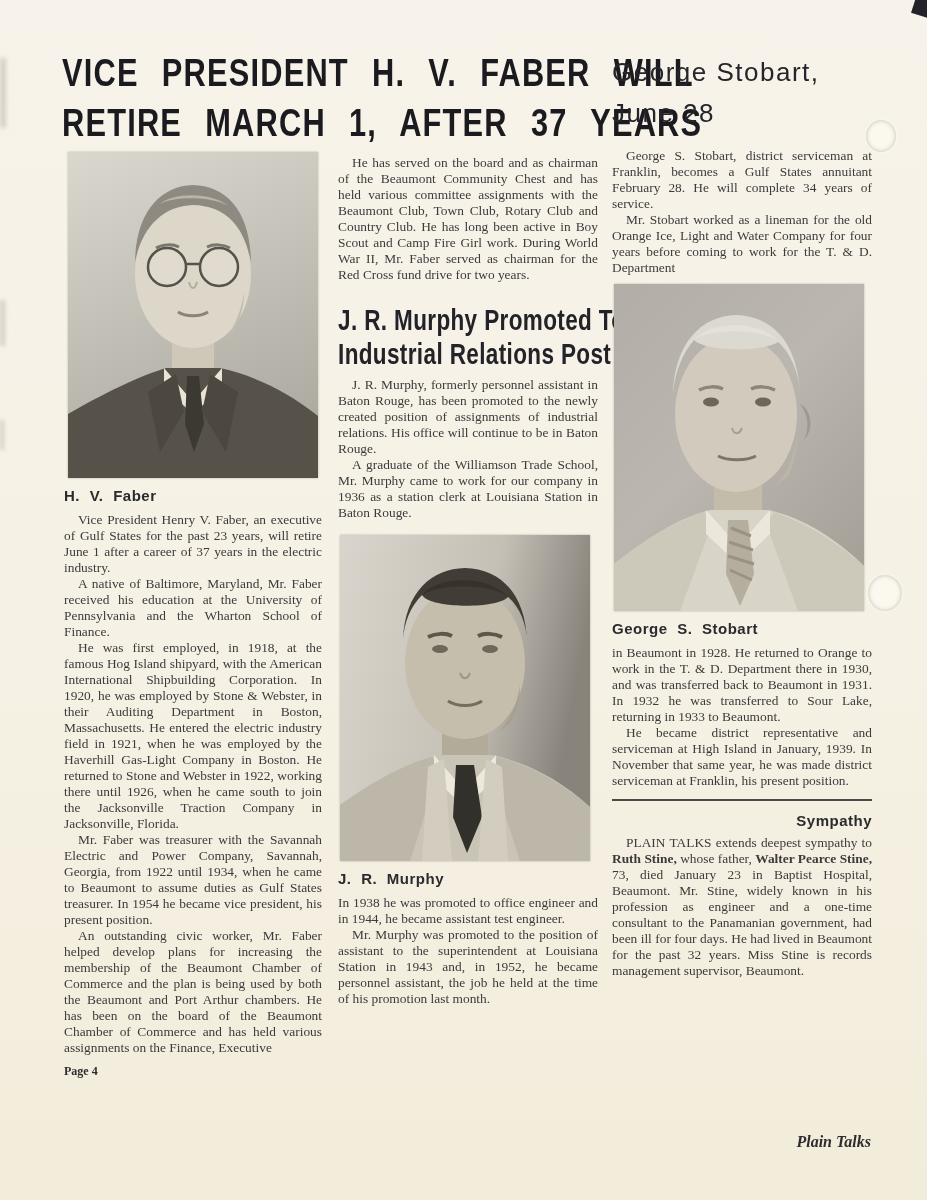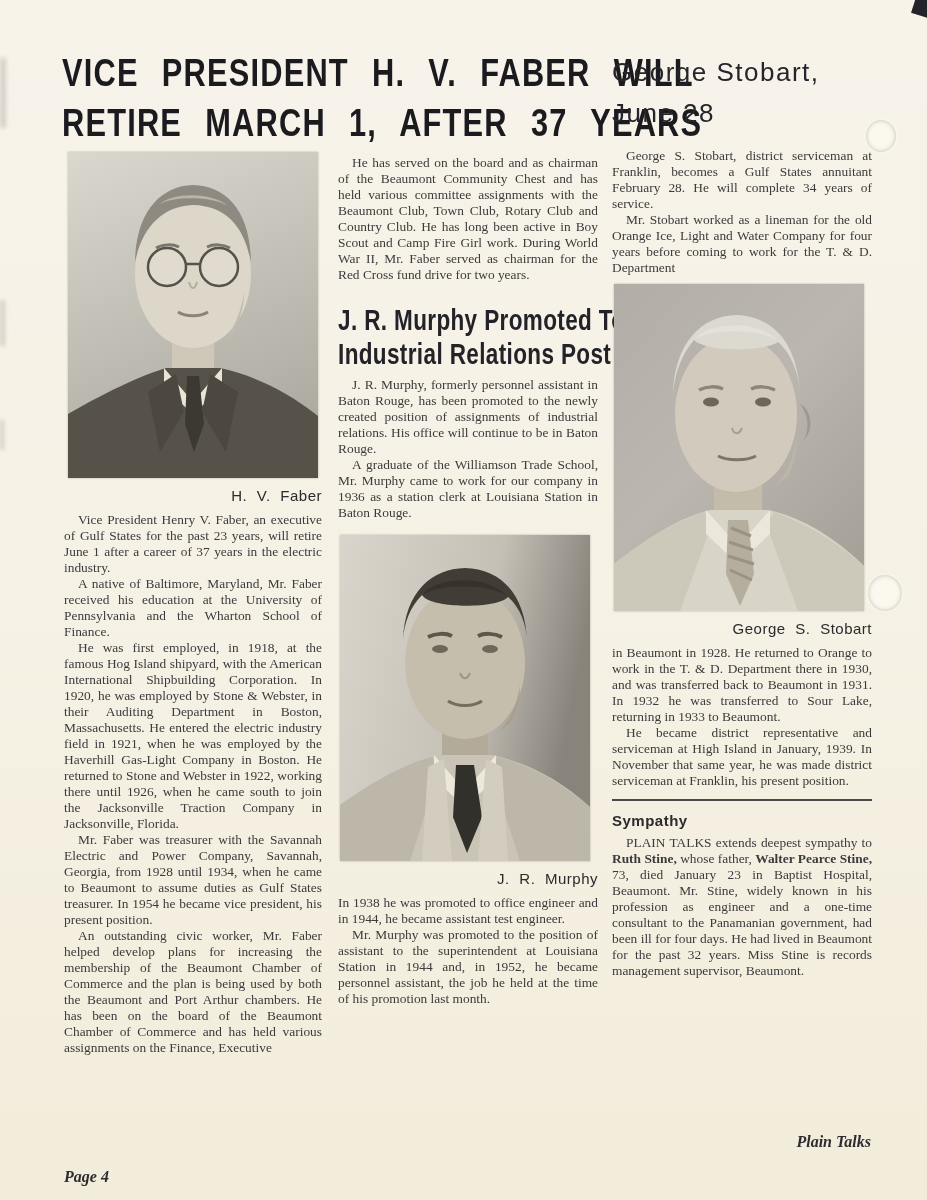--- a/index.html
+++ b/index.html
@@ -41,49 +41,49 @@
   .col-mid   { left:338px; top:155px; width:260px; }
   .col-right { left:612px; top:52px;  width:260px; }
 
   .photo-frame { width:250px; overflow:hidden; background:#c9c5bd; box-shadow:0 0 2px rgba(90,85,70,.4); }
   .photo-frame svg { display:block; }
   .photo-left  { margin:0 0 0 4px; }
   .photo-mid   { margin:14px 0 0 2px; }
   .photo-right { margin:8px 0 0 2px; width:250px; }
 
   .caption {
-    font-family:"Liberation Sans", sans-serif; font-weight:normal;
+    font-family:"Liberation Sans", sans-serif; font-weight:bold;
     font-size:15px; letter-spacing:.5px; word-spacing:5px;
-    text-align:right; color:#2b2a2e; margin:10px 0 8px 0; text-indent:0;
+    text-align:left; color:#2b2a2e; margin:10px 0 8px 0; text-indent:0;
   }
 
   .murphy-headline { margin-top:20px; margin-bottom:6px; }
   .murphy-headline-line {
     font-family:"Liberation Sans", sans-serif; font-weight:bold;
     font-size:30px; line-height:34px; letter-spacing:.5px;
     color:#232228; white-space:nowrap;
     transform:scaleX(0.75); transform-origin:0 0; text-indent:0;
   }
 
   .stobart-headline { margin-bottom:14px; }
   .stobart-headline-line {
     font-family:"Liberation Sans", sans-serif; font-weight:normal;
     font-size:26px; line-height:41px; letter-spacing:1.5px;
     color:#26252b; white-space:nowrap; text-indent:0;
   }
 
   .section-rule { border:none; border-top:2px solid #4a4848; margin:10px 0 0 0; width:100%; }
   .sympathy-heading {
     font-family:"Liberation Sans", sans-serif; font-weight:bold;
-    font-size:15px; letter-spacing:.5px; text-align:left;
+    font-size:15px; letter-spacing:.5px; text-align:right;
     color:#2b2a2e; margin:12px 0 6px 0; text-indent:0;
   }
   .bold-name { font-weight:bold; }
 
-  .footer-left  { position:absolute; left:64px;  top:1168px; font-family:"Liberation Serif", serif; font-weight:bold; font-style:italic; font-size:16px; color:#2e2c30; }
+  .footer-left  { position:absolute; left:64px;  top:1064px; font-family:"Liberation Serif", serif; font-weight:bold; font-size:12px; color:#2e2c30; }
   .footer-right { position:absolute; right:56px; top:1133px; font-family:"Liberation Serif", serif; font-weight:bold; font-style:italic; font-size:16px; color:#2e2c30; }
 </style>
 </head>
 <body>
 
 <div class="page">
 
   <div class="corner-mark-tr"></div>
   <div class="edge-smudge smudge-1"></div>
   <div class="edge-smudge smudge-2"></div>
@@ -122,21 +122,21 @@
         <path d="M139,95 C145,92 155,92 162,96" stroke="#7b766c" stroke-width="3" fill="none"></path>
         <path d="M121,130 C123,138 127,138 129,130" stroke="#b3ac9c" stroke-width="2" fill="none"></path>
         <path d="M110,160 C118,165 132,165 140,160" stroke="#8a8475" stroke-width="3" fill="none"></path>
         <path d="M176,140 C172,168 160,186 150,196 L165,180 C172,168 176,154 176,140 Z" fill="#c2bcac"></path>
       </svg>
     </div>
     <div class="caption">H. V. Faber</div>
     <p>Vice President Henry V. Faber, an executive of Gulf States for the past 23 years, will retire June 1 after a career of 37 years in the electric industry.</p>
     <p>A native of Baltimore, Maryland, Mr. Faber received his education at the University of Pennsylvania and the Wharton School of Finance.</p>
     <p>He was first employed, in 1918, at the famous Hog Island shipyard, with the American International Shipbuilding Corporation. In 1920, he was employed by Stone &amp; Webster, in their Auditing Department in Boston, Massachusetts. He entered the electric industry field in 1921, when he was employed by the Haverhill Gas-Light Company in Boston. He returned to Stone and Webster in 1922, working there until 1926, when he came south to join the Jacksonville Traction Company in Jacksonville, Florida.</p>
-    <p>Mr. Faber was treasurer with the Savannah Electric and Power Company, Savannah, Georgia, from 1928 until 1934, when he came to Beaumont to assume duties as Gulf States treasurer. In 1954 he became vice president, his present position.</p>
+    <p>Mr. Faber was treasurer with the Savannah Electric and Power Company, Savannah, Georgia, from 1922 until 1934, when he came to Beaumont to assume duties as Gulf States treasurer. In 1954 he became vice president, his present position.</p>
     <p>An outstanding civic worker, Mr. Faber helped develop plans for increasing the membership of the Beaumont Chamber of Commerce and the plan is being used by both the Beaumont and Port Arthur chambers. He has been on the board of the Beaumont Chamber of Commerce and has held various assignments on the Finance, Executive</p>
   </div>
 
   <div class="col col-mid">
     <p>He has served on the board and as chairman of the Beaumont Community Chest and has held various committee assignments with the Beaumont Club, Town Club, Rotary Club and Country Club. He has long been active in Boy Scout and Camp Fire Girl work. During World War II, Mr. Faber served as chairman for the Red Cross fund drive for two years.</p>
 
     <div class="murphy-headline">
       <div class="murphy-headline-line">J. R. Murphy Promoted To</div>
       <div class="murphy-headline-line">Industrial Relations Post</div>
     </div>
@@ -169,21 +169,21 @@
         <path d="M138,101 C144,98 154,98 162,102" stroke="#5d564a" stroke-width="4" fill="none"></path>
         <ellipse cx="100" cy="114" rx="8" ry="4" fill="#6e675a"></ellipse>
         <ellipse cx="150" cy="114" rx="8" ry="4" fill="#6e675a"></ellipse>
         <path d="M120,138 C123,145 127,145 130,138" stroke="#9e9685" stroke-width="2" fill="none"></path>
         <path d="M108,166 C117,172 133,172 142,166" stroke="#756d5d" stroke-width="3" fill="none"></path>
         <path d="M180,150 C176,178 164,194 152,202 L170,188 C177,176 180,164 180,150 Z" fill="#a89f8e"></path>
       </svg>
     </div>
     <div class="caption">J. R. Murphy</div>
     <p class="no-indent">In 1938 he was promoted to office engineer and in 1944, he became assistant test engineer.</p>
-    <p>Mr. Murphy was promoted to the position of assistant to the superintendent at Louisiana Station in 1944 and, in 1952, he became personnel assistant, the job he held at the time of his promotion last month.</p>
+    <p>Mr. Murphy was promoted to the position of assistant to the superintendent at Louisiana Station in 1943 and, in 1952, he became personnel assistant, the job he held at the time of his promotion last month.</p>
   </div>
 
   <div class="col col-right">
     <div class="stobart-headline">
       <div class="stobart-headline-line">George Stobart,</div>
       <div class="stobart-headline-line">June 28</div>
     </div>
 
     <p>George S. Stobart, district serviceman at Franklin, becomes a Gulf States annuitant February 28. He will complete 34 years of service.</p>
     <p>Mr. Stobart worked as a lineman for the old Orange Ice, Light and Water Company for four years before coming to work for the T. &amp; D. Department</p>

